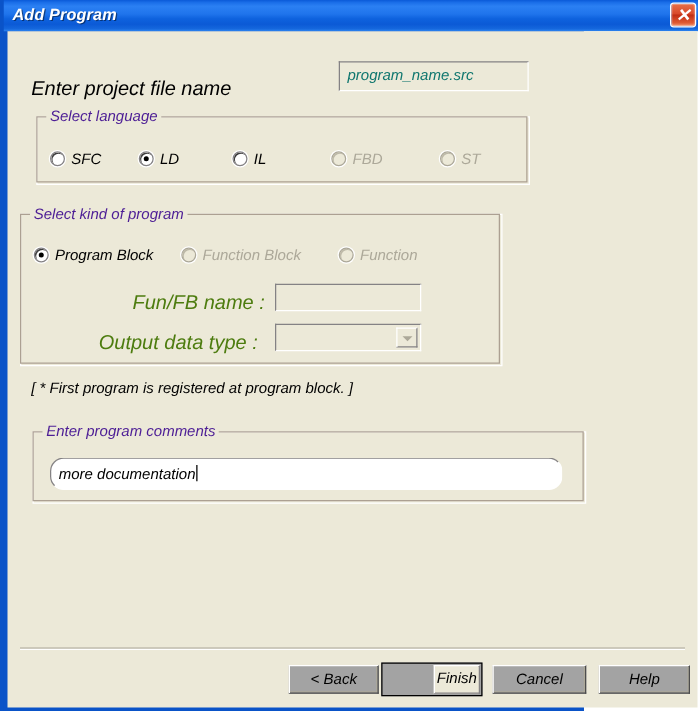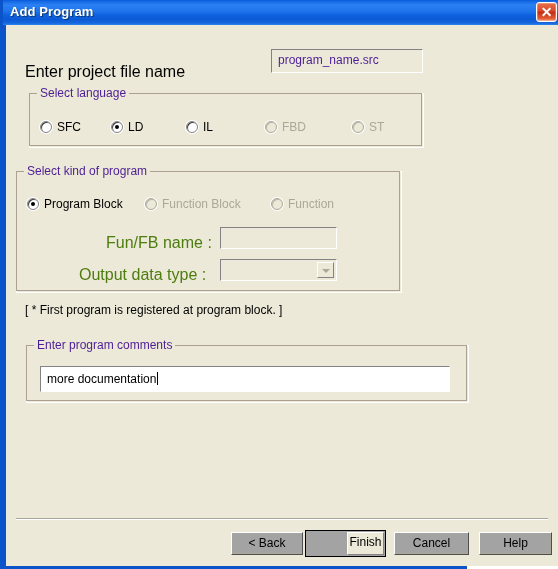--- a/index.html
+++ b/index.html
@@ -19,20 +19,21 @@
     position: absolute;
     left: 0; top: 0;
     width: 467px;
     height: 569px;
     box-sizing: border-box;
     background: #0a53c8;
     border-left: 3px solid #0a53c8;
     border-right: 3px solid #0a53c8;
     border-bottom: 3px solid #0a53c8;
     border-top: 0;
+    font-style: italic;
   }
 
   .titlebar {
     position: absolute;
     left: 0; top: 0;
     width: 558px;
     height: 25px;
     background: linear-gradient(to bottom,
        #0a5ad8 0%, #1a6ee8 8%, #2b80f3 20%, #1f74ec 45%,
        #0e62de 60%, #0b5ad6 78%, #1567dd 92%, #2d84f0 100%);
@@ -95,21 +96,21 @@
   
   .textbox {
     position: absolute;
     box-sizing: border-box;
     background: #ece9d8;
     border-top: 1px solid #848284;
     border-left: 1px solid #848284;
     border-right: 1px solid #ffffff;
     border-bottom: 1px solid #ffffff;
     font-size: 12px;
-    color: #4c1d95;
+    color: #0f766e;
     padding: 3px 0 0 6px;
     white-space: nowrap;
     overflow: hidden;
   }
   .textbox.active {
     background: #ffffff;
     color: #000000;
   }
 
   
@@ -316,21 +317,21 @@
       <div class="combo" style="left:203px; top:87px; width:117px; height:22px;">
         <div class="arrowbox"></div>
       </div>
     </div>
 
     <div class="note" style="left:19px; top:278px;">[ * First program is registered at program block. ]</div>
 
     <div class="group" style="left:20px; top:320px; width:443px; height:58px;">
       <div class="inner"></div>
       <div class="caption">Enter program comments</div>
-      <div class="textbox active" style="left:13px; top:20px; width:410px; height:26px; padding-top:5px;"><span>more documentation</span><span class="caret"></span></div>
+      <div class="textbox active" style="left:13px; top:20px; width:410px; height:26px; padding-top:5px;border-radius:11px;"><span>more documentation</span><span class="caret"></span></div>
     </div>
 
     <div class="separator" style="left:10px; top:493px; width:532px;"></div>
 
     <div class="btn" style="left:225px; top:507px; width:72px; height:23px;">&lt; Back</div>
     <div class="btn default" style="left:299px; top:505px; width:81px; height:27px;">
       <div class="face">Finish</div>
     </div>
     <div class="btn" style="left:473px; top:507px; width:73px; height:23px;">Help</div>
     <div class="btn" style="left:388px; top:507px; width:75px; height:23px;">Cancel</div>

